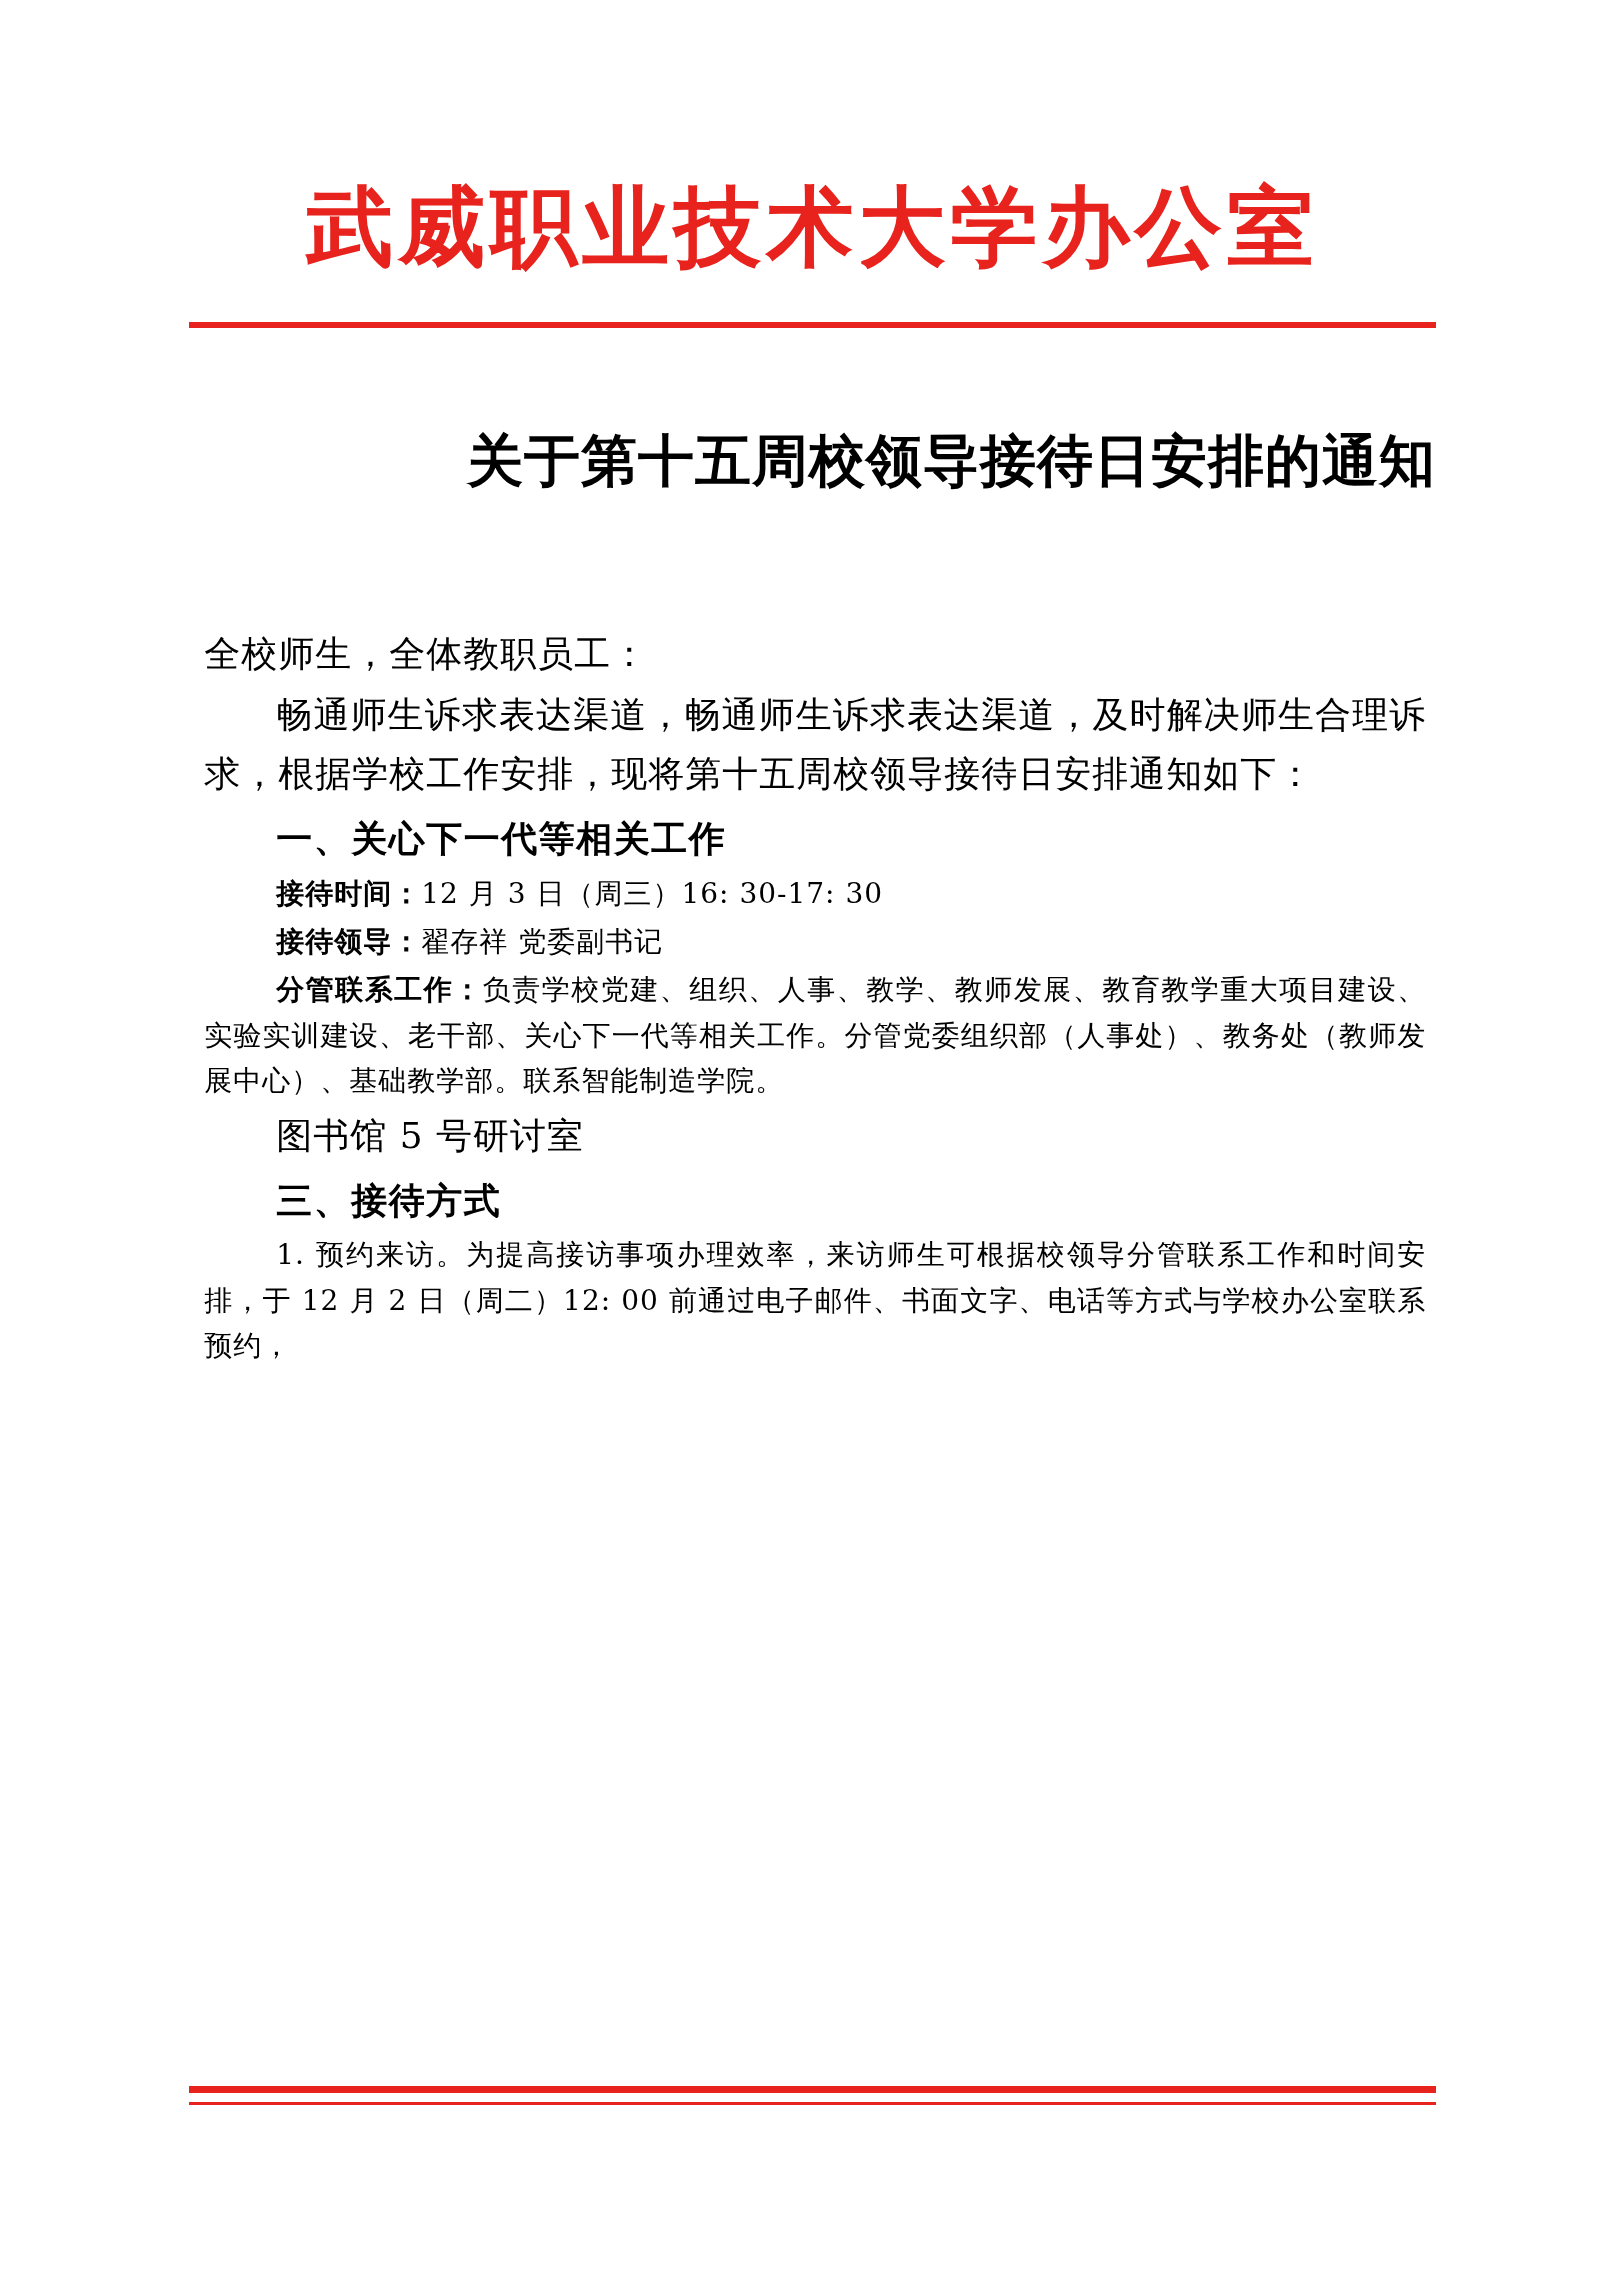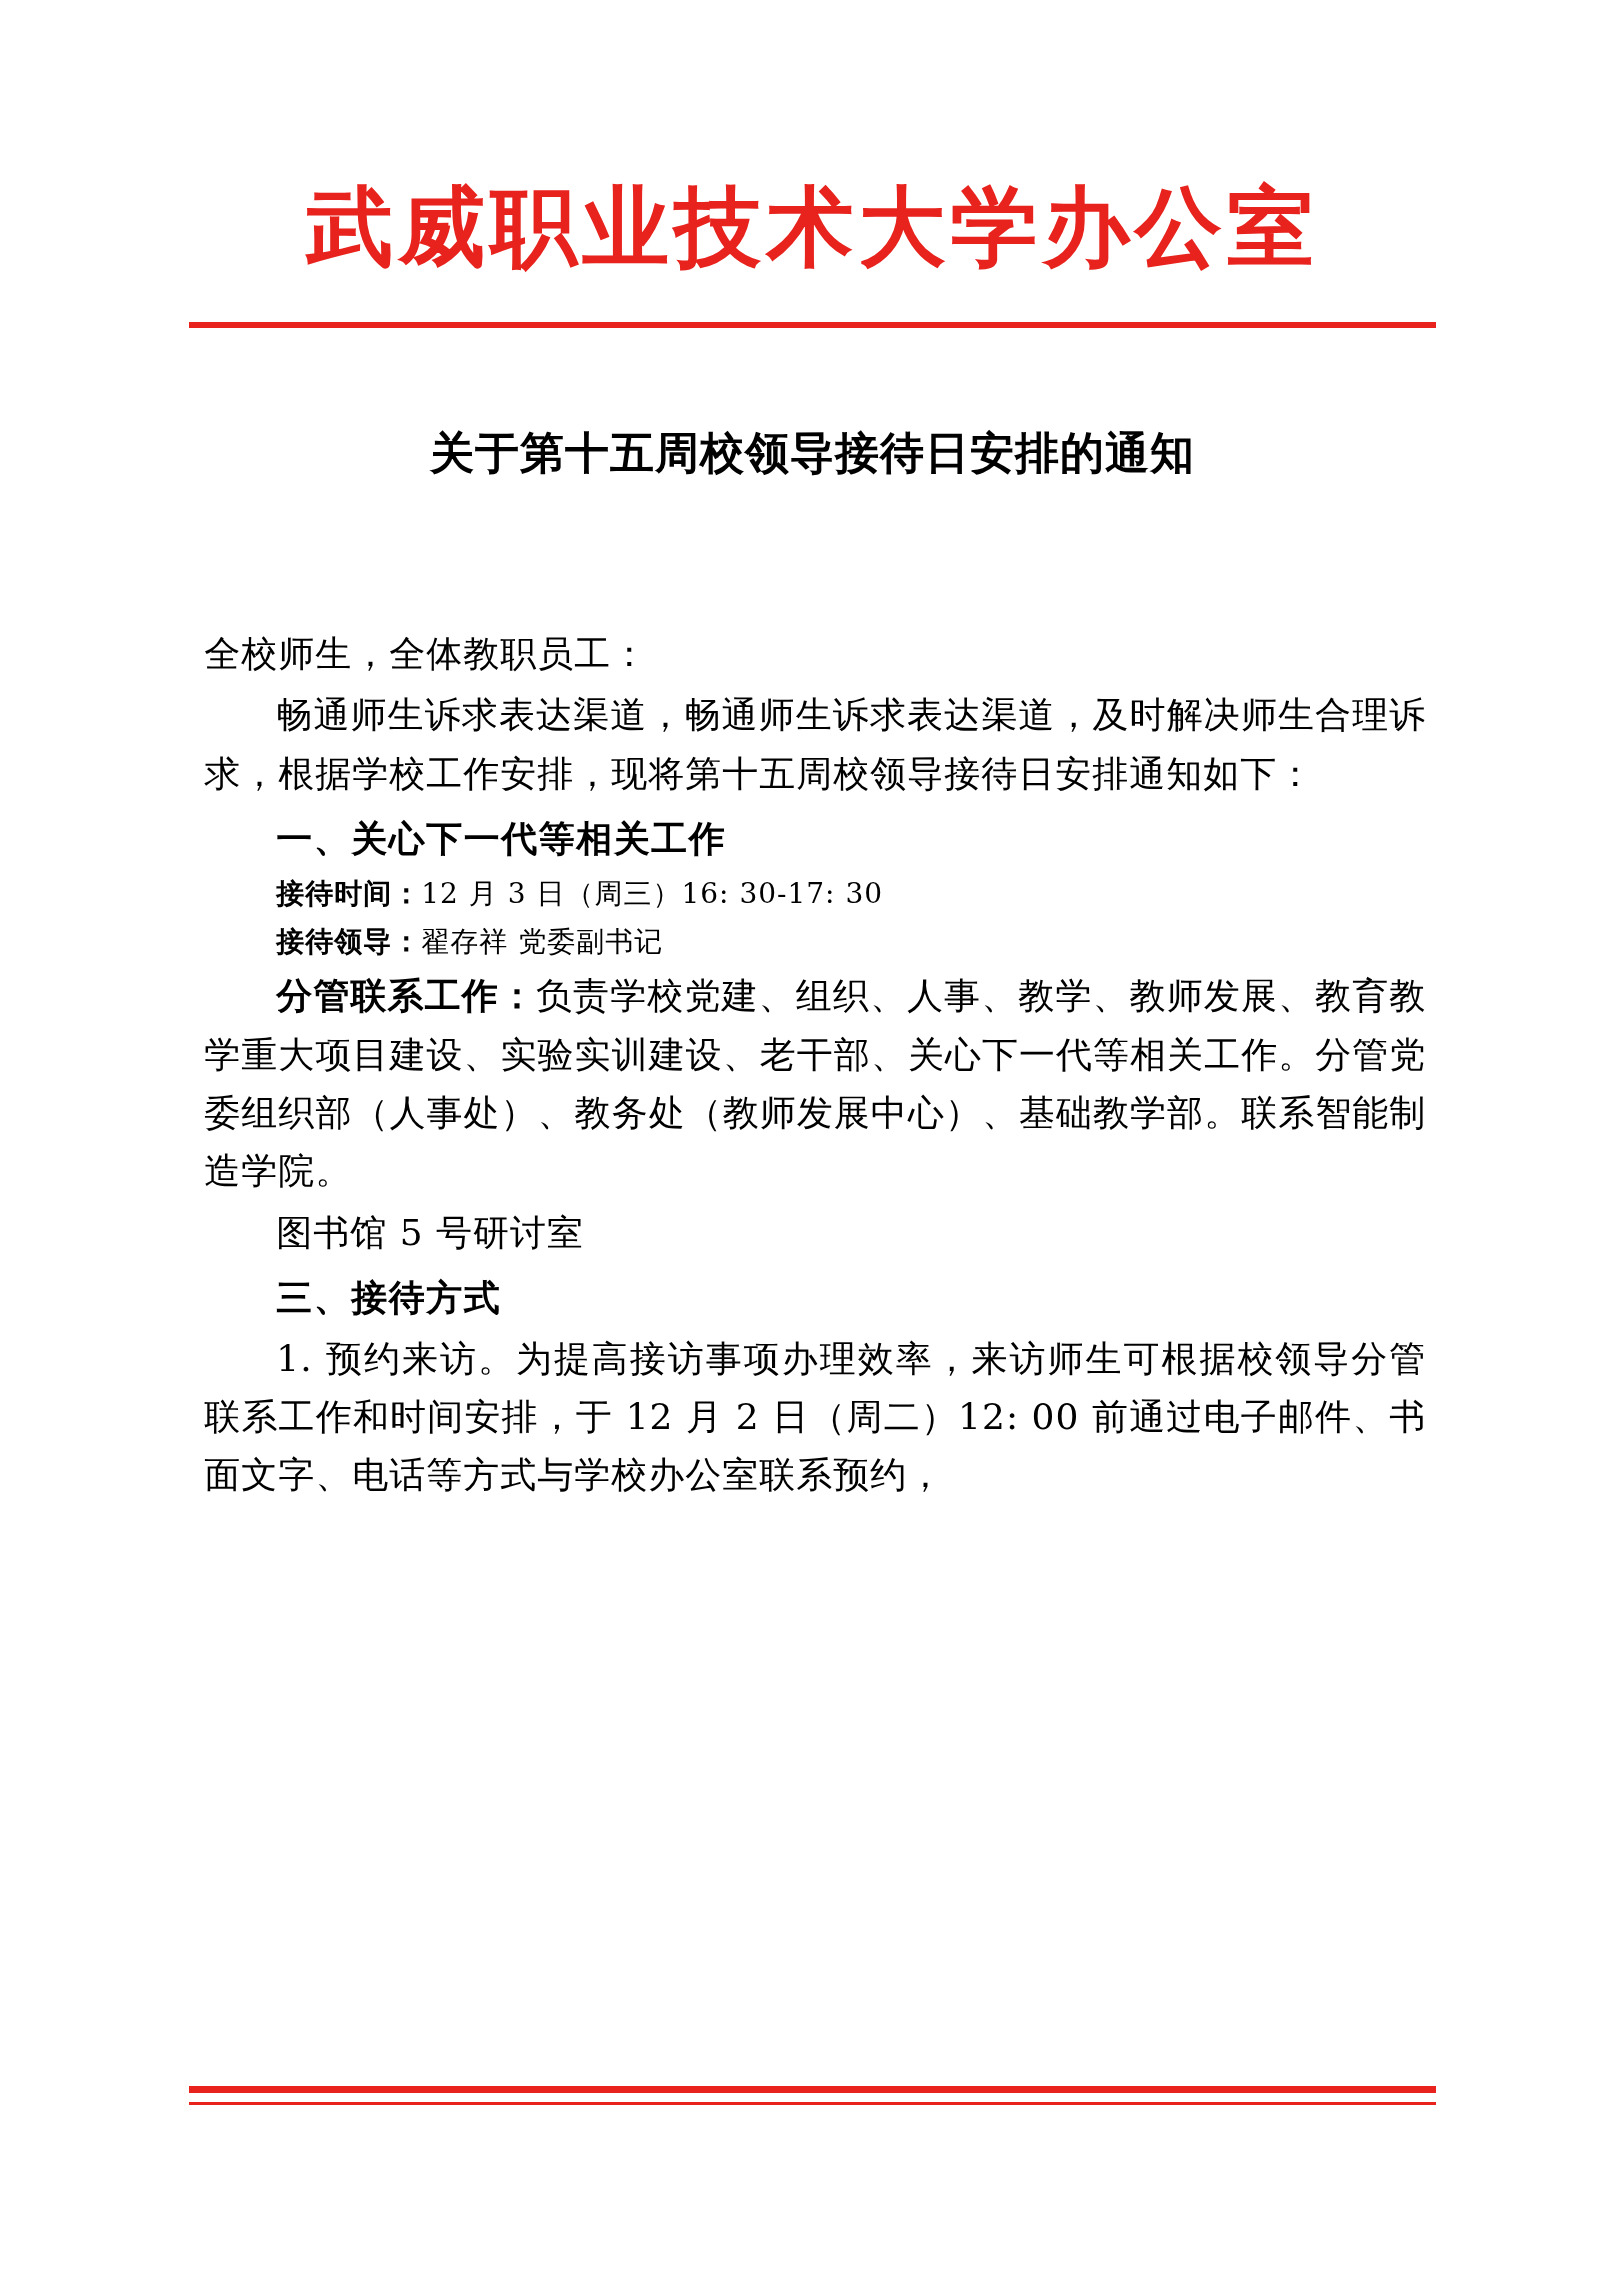--- a/index.html
+++ b/index.html
@@ -51,24 +51,24 @@
     height: 5.6px;
     background: #e8221c;
   }
 
   
   .doc-title {
     position: absolute;
     left: 0;
     top: 424px;
     width: 1247px;
-    text-align: center;
+    text-align: right;
     font-family: "DejaVu Sans", "Liberation Sans", sans-serif;
     font-weight: bold;
-    font-size: 44px;
+    font-size: 56px;
     letter-spacing: 1px;
     color: #000000;
     white-space: nowrap;
   }
 
   
   .body-block {
     position: absolute;
     left: 15.3px;
     top: 601px;
@@ -102,21 +102,21 @@
     letter-spacing: 1px;
   }
   .sub-line {
     font-size: 28px;
     line-height: 1.62;
     letter-spacing: 1px;
     margin: 0 0 3.1px 0;
     text-indent: 72px;
   }
   .hang {
-    font-size: 36px;
+    font-size: 28px;
     line-height: 1.62;
     letter-spacing: 1px;
     margin: 0 0 3.1px 0;
     text-align: justify;
     text-justify: inter-ideograph;
     text-indent: 72px;
   }
   .plain-indent {
     font-size: 36px;
     line-height: 1.62;

